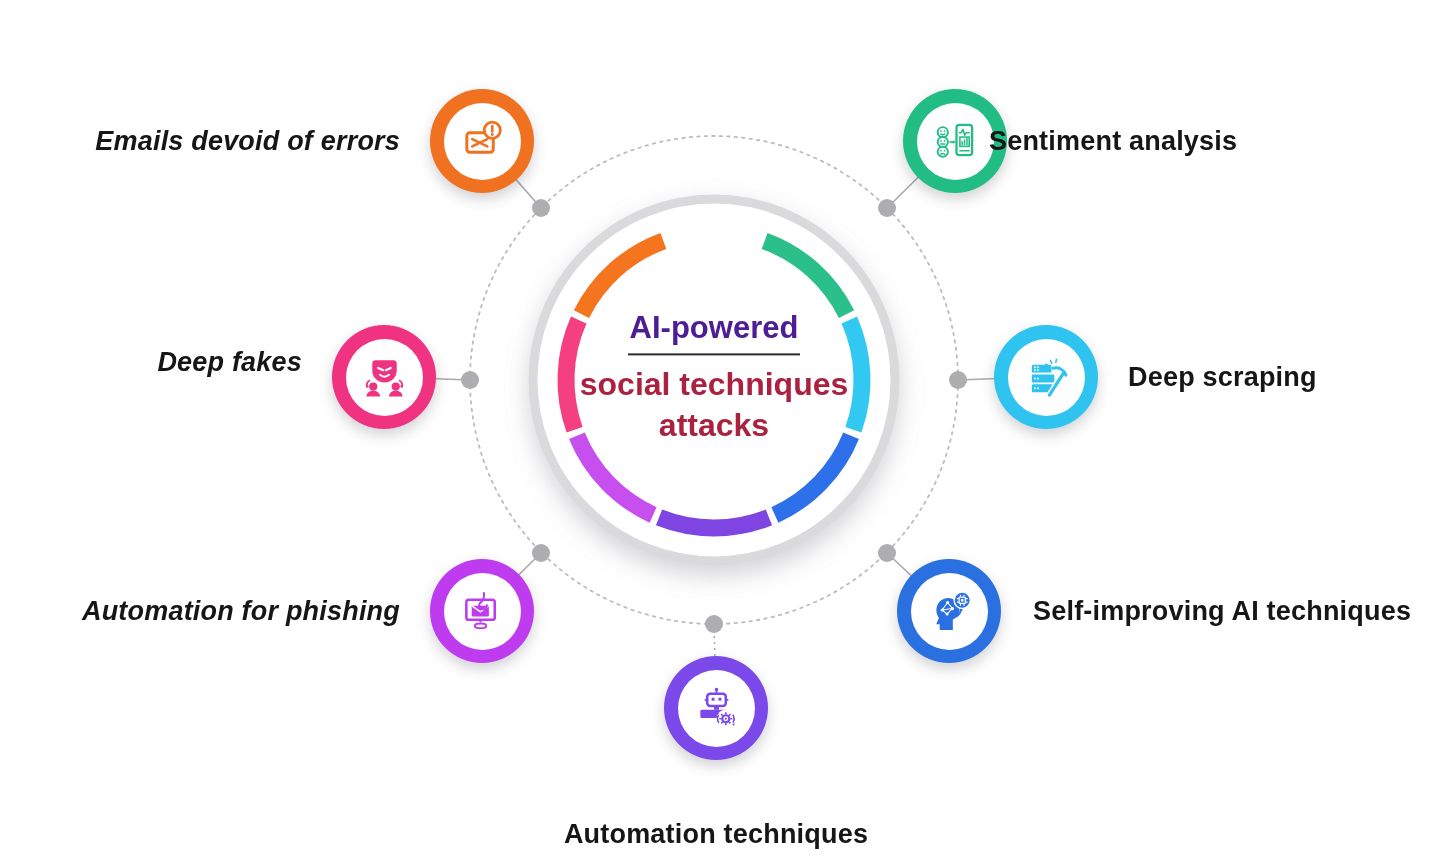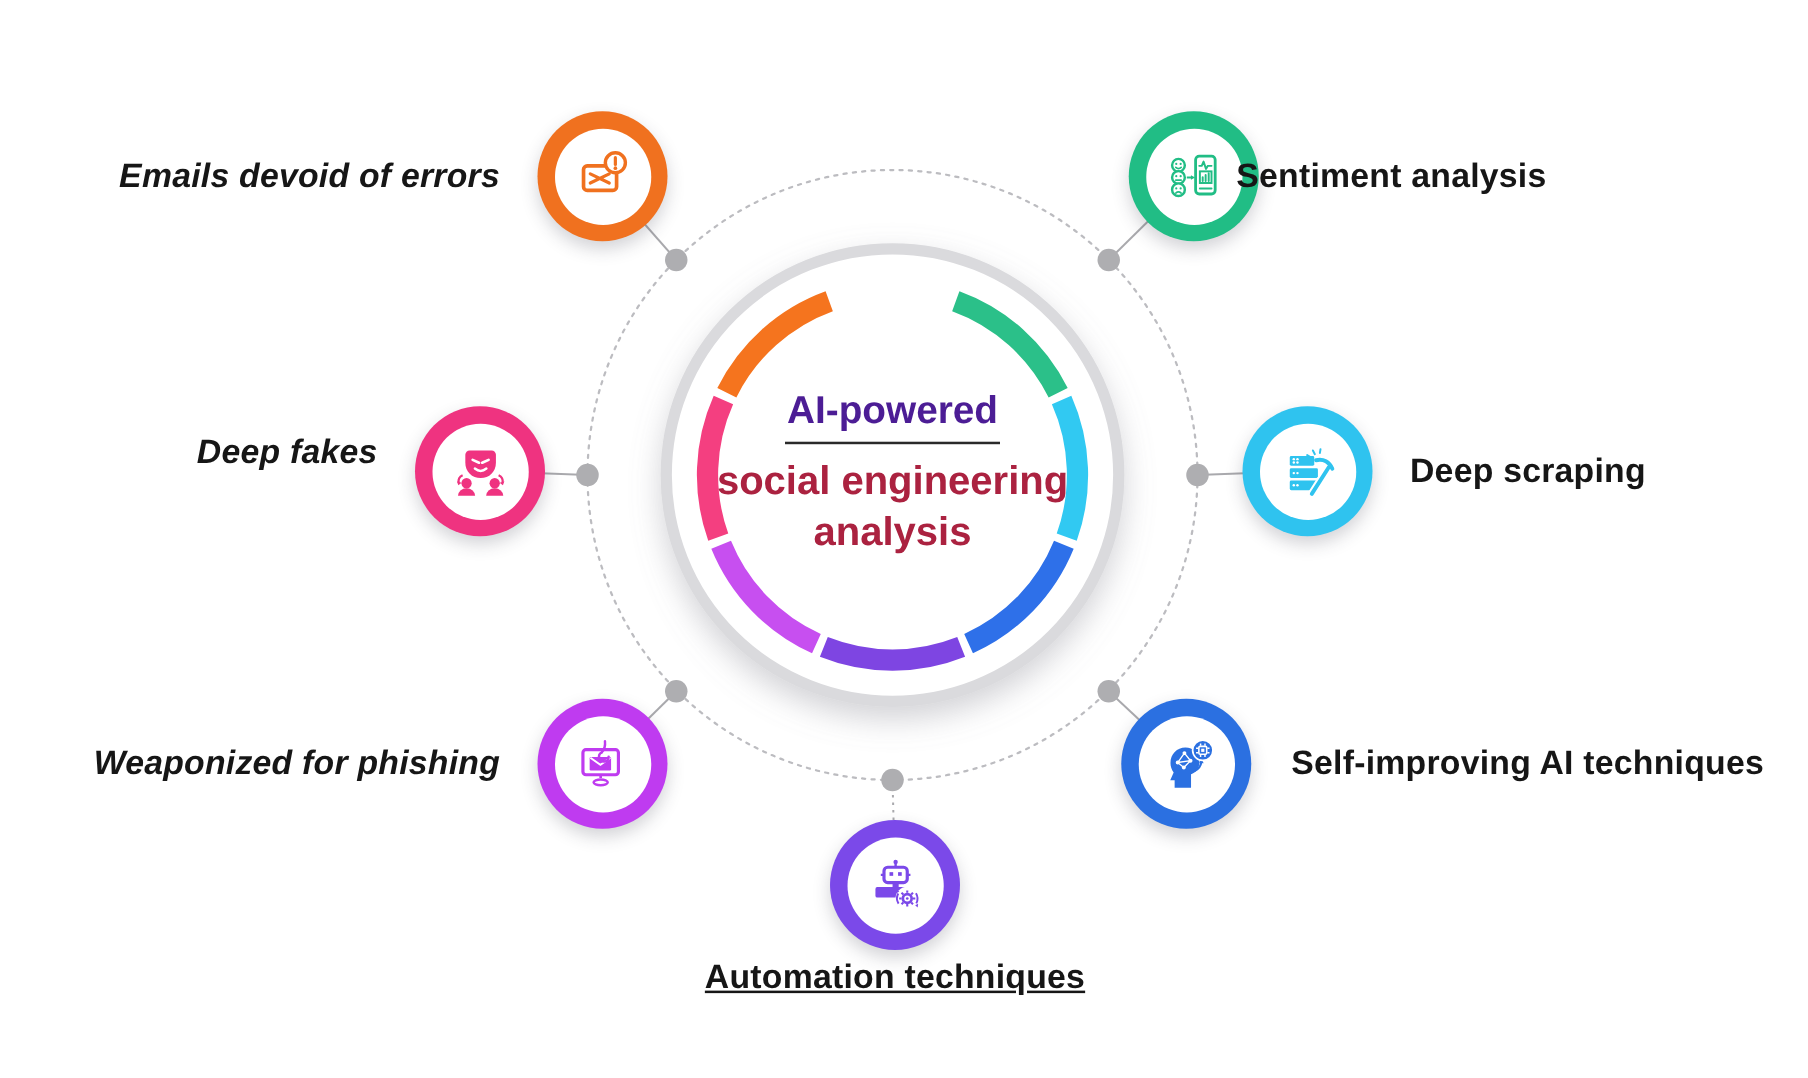--- a/index.html
+++ b/index.html
@@ -76,21 +76,21 @@
         <path d="M 768.93 517.43 A 148 148 0 0 1 659.07 517.43" fill="none" stroke="#7e45e2" stroke-width="17"></path>
         <path d="M 653.13 514.90 A 148 148 0 0 1 576.92 435.78" fill="none" stroke="#c74ff0" stroke-width="17"></path>
         <path d="M 574.61 429.75 A 148 148 0 0 1 578.72 319.97" fill="none" stroke="#f43f80" stroke-width="17"></path>
         <path d="M 581.47 314.13 A 148 148 0 0 1 663.38 240.93" fill="none" stroke="#f5741e" stroke-width="17"></path>
       </g>
   </svg>
 
   <div class="center-text">
     <div class="ct-top" style="color: #4c1d95;">AI-powered</div>
     <div class="ct-divider"></div>
-    <div class="ct-main" style="color: rgb(171, 34, 64);">social engineering analysis</div>
+    <div class="ct-main" style="color: rgb(171, 34, 64);">social techniques attacks</div>
   </div>
 
   <div class="node" style="left: 482px; top: 141px; background: rgb(240, 113, 31); color: rgb(240, 113, 31);">
     <div class="node-inner">
       <svg class="icon" viewBox="0 0 48 48">
         <rect x="8" y="15" width="27" height="20" rx="3" fill="none" stroke="currentColor" stroke-width="3"></rect>
         <path d="M13.5 21.5 L29 29 M13.5 29 L29 21.5" fill="none" stroke="currentColor" stroke-width="2.6" stroke-linecap="round"></path>
         <circle cx="34" cy="12.5" r="8.2" fill="#fff" stroke="currentColor" stroke-width="2.8"></circle>
         <line x1="34" y1="8.3" x2="34" y2="13.8" stroke="currentColor" stroke-width="2.6" stroke-linecap="round"></line>
         <circle cx="34" cy="16.9" r="1.5" fill="currentColor"></circle>
@@ -177,21 +177,21 @@
         <rect x="7.5" y="12" width="29" height="20.5" rx="2.5" fill="none" stroke="currentColor" stroke-width="2.6"></rect>
         <rect x="13" y="18" width="17.5" height="11" rx="1" fill="currentColor"></rect>
         <path d="M13.6 18.6 l8.2 5.8 8.1 -5.8" fill="none" stroke="#fff" stroke-width="1.6"></path>
         <path d="M25.5 5 c.5 4.5 -.5 7 -2.7 9.3" fill="none" stroke="currentColor" stroke-width="2" stroke-linecap="round"></path>
         <path d="M22.8 14.3 a3.9 3.9 0 1 0 5.7 3.4" fill="none" stroke="currentColor" stroke-width="2" stroke-linecap="round"></path>
         <path d="M22 32.5 v2.6" stroke="currentColor" stroke-width="2.2"></path>
         <ellipse cx="22" cy="38.7" rx="5.8" ry="2.4" fill="none" stroke="currentColor" stroke-width="2"></ellipse>
       </svg>
     </div>
   </div>
-  <div class="node-label align-right" style="left:400px;top:611px;">Weaponized for phishing</div>
+  <div class="node-label align-right" style="left:400px;top:611px;">Automation for phishing</div>
 
   <div class="node" style="left: 949px; top: 611px; background: rgb(43, 112, 225); color: rgb(43, 112, 225);">
     <div class="node-inner">
       <svg class="icon" viewBox="0 0 48 48">
         <path d="M14 43 L14 37 L10.4 37 L13.2 30.6 C11.4 28 10.6 25.6 10.6 22.8 C10.6 15.7 15.9 10.3 22.8 10.3 C29.3 10.3 34.3 15.4 34.3 21.9 C34.3 27.1 31.4 30.5 27.4 32.1 L27.4 43 Z" fill="currentColor"></path>
         <g stroke="#fff" stroke-width="1.1">
           <path d="M16.5 22.5 L22 14.8 M22 14.8 L27 21 M16.5 22.5 L21.5 26.5 M27 21 L21.5 26.5 M16.5 22.5 L27 21" fill="none"></path>
         </g>
         <g fill="#fff">
           <circle cx="16.5" cy="22.5" r="1.6"></circle>
@@ -225,15 +225,15 @@
         <circle cx="33.5" cy="34.5" r="3.6" fill="none" stroke="currentColor" stroke-width="2.2"></circle>
         <circle cx="33.5" cy="34.5" r="1.1" fill="currentColor"></circle>
         <path d="M33.5 27.9 v2 M33.5 39.1 v2 M26.9 34.5 h2 M38.1 34.5 h2 M28.8 29.8 l1.5 1.5 M36.7 37.7 l1.5 1.5 M38.2 29.8 l-1.5 1.5 M30.3 37.7 l-1.5 1.5" stroke="currentColor" stroke-width="1.7"></path>
         <path d="M40.6 30.3 a8.2 8.2 0 0 1 .3 8.2" fill="none" stroke="currentColor" stroke-width="1.6"></path>
         <path d="M40 40 l2.4 -1.1 -.4 2.9 z" fill="currentColor"></path>
         <path d="M26.4 38.7 a8.2 8.2 0 0 1 -.3 -8.2" fill="none" stroke="currentColor" stroke-width="1.6"></path>
         <path d="M27 29 l-2.4 1.1 .4 -2.9 z" fill="currentColor"></path>
       </svg>
     </div>
   </div>
-  <div class="node-label align-center" style="left:716px;top:782px;text-decoration:underline;">Automation techniques</div>
+  <div class="node-label align-center" style="left:716px;top:834px;">Automation techniques</div>
 
 </div>
 
 </body></html>

